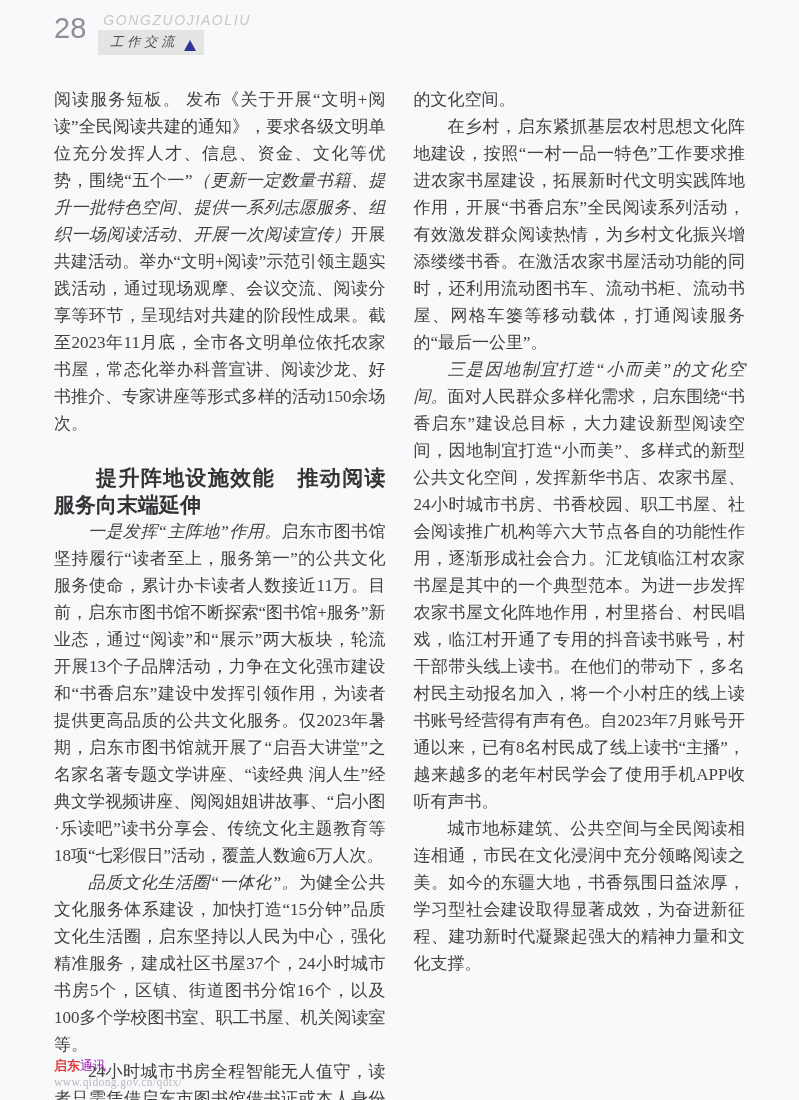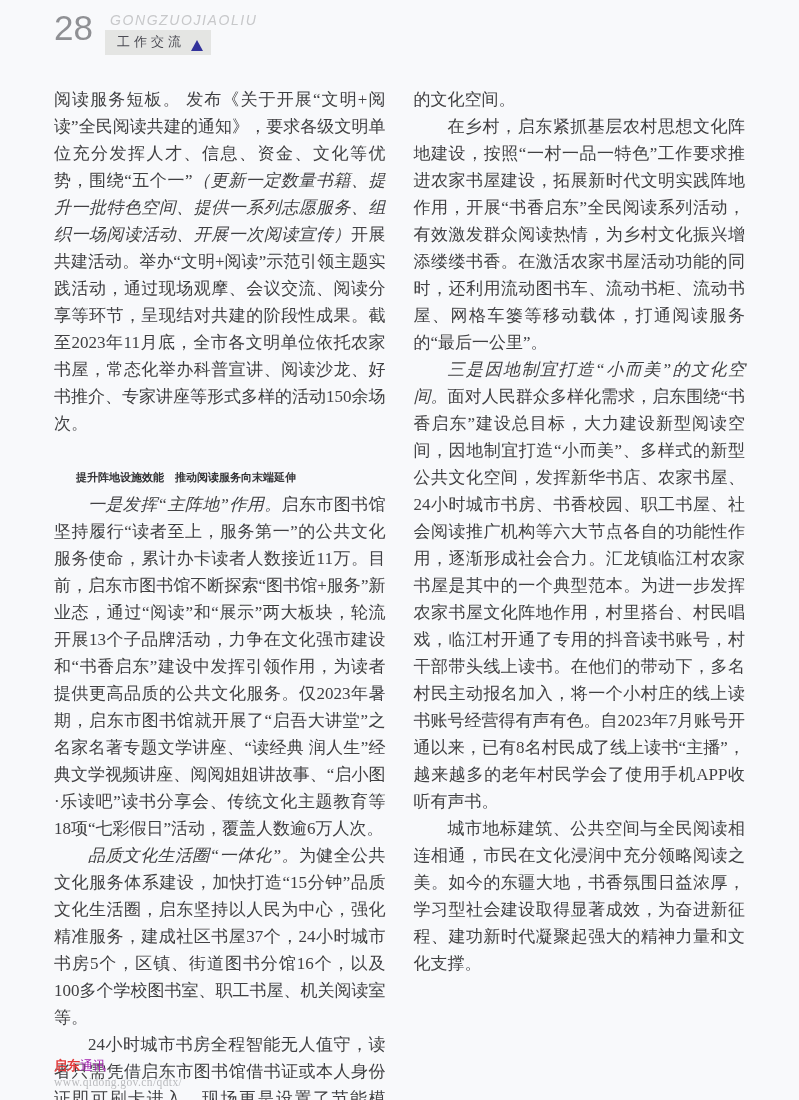--- a/index.html
+++ b/index.html
@@ -12,36 +12,37 @@
   }
   .page { position: absolute; inset: 0; }
 
   
   .page-header {
     position: absolute; top: 12px; left: 54px;
     display: flex; align-items: flex-start;
   }
   .page-num {
     font-family: "Liberation Sans", sans-serif;
-    font-size: 35px; line-height: 32px;
+    font-size: 29px; line-height: 32px;
     color: #8f9094; margin-right: 12px;
   }
   .badge-wrap { padding-top: 0; }
   .pinyin {
     font-family: "Liberation Sans", sans-serif;
     font-size: 14px; letter-spacing: 1.6px;
     color: #c7c8ca; margin: 0 0 2px 5px; font-style: italic;
   }
   .badge {
     background: #e4e5e3;
     display: inline-flex; align-items: center;
     padding: 3px 8px 4px 12px;
   }
   .badge-label {
     font-family: "Liberation Serif", "DejaVu Serif", serif;
+    font-style: italic;
     font-size: 13px; letter-spacing: 4px;
     color: #4b4b53;
   }
   .triangle {
     width: 0; height: 0; display: inline-block;
     border-left: 6px solid transparent;
     border-right: 6px solid transparent;
     border-bottom: 11px solid #32329b;
     margin-left: 6px; position: relative; top: 3px;
   }
@@ -56,21 +57,21 @@
     font-size: 17px; line-height: 27px;
     color: #404042;
     text-align: justify;
   }
   .col p { margin: 0; text-indent: 2em; }
   .col p.no-indent { text-indent: 0; }
   .kaiti { font-style: italic; }
   .section-heading {
     font-family: "Liberation Sans", sans-serif;
     font-weight: bold;
-    font-size: 11px; line-height: 27px;
+    font-size: 21px; line-height: 27px;
     color: #333336;
     margin: 27px 0 0 0;
     text-indent: 2em;
   }
 
   
   .page-footer {
     position: absolute; left: 54px; bottom: 12px;
   }
   .brand {

